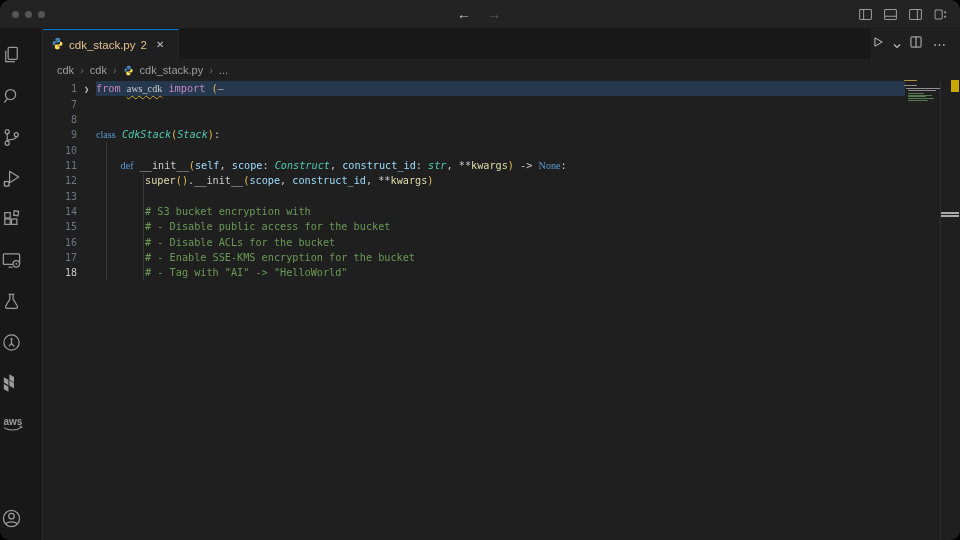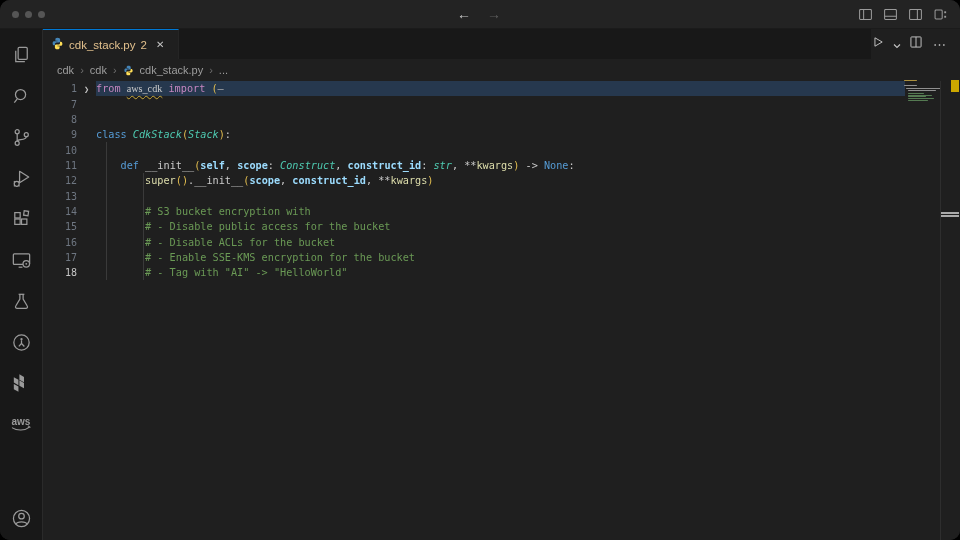--- a/index.html
+++ b/index.html
@@ -12,21 +12,21 @@
   .dot{width:7px;height:7px;border-radius:50%;background:#555;}
   .nav{position:absolute;left:50%;transform:translateX(-52%);top:0;height:28px;display:flex;align-items:center;gap:16px;font-size:14px;}
   .nav .back{color:#c9c9c9;}
   .nav .fwd{color:#5d5d5d;}
   .tb-icons{position:absolute;right:12px;top:0;height:28px;display:flex;align-items:center;gap:10px;}
   .tb-icons svg{display:block;}
   
   .main{flex:1;display:flex;min-height:0;}
   .activitybar{width:42px;background:#181818;border-right:1px solid #2a2a2a;display:flex;
     flex-direction:column;align-items:center;flex:none;padding-top:6px;}
-  .ab-item{width:42px;height:41px;display:flex;align-items:center;justify-content:center;}
+  .ab-item{width:42px;height:41px;display:flex;align-items:center;}
   .ab-item svg{display:block;}
   .ab-bottom{margin-top:auto;margin-bottom:1px;}
   .editor-col{flex:1;display:flex;flex-direction:column;background:#1f1f1f;min-width:0;}
   
   .tabbar{height:30px;background:#181818;display:flex;align-items:stretch;flex:none;}
   .tab{width:136px;background:#1f1f1f;border-top:1px solid var(--accent,#0078D4);
     border-right:1px solid #252525;display:flex;align-items:center;gap:5px;padding:0 8px;box-sizing:border-box;}
   .tab-label{color:#E2C08D;font-size:11.5px;white-space:nowrap;}
   .tab-badge{color:#E2C08D;font-size:11.5px;}
   .tab-close{color:#c5c5c5;font-size:10px;margin-left:4px;}
@@ -40,24 +40,24 @@
   
   .code-wrap{position:relative;flex:1;font-family:"DejaVu Sans Mono",monospace;font-size:10.2px;min-height:0;}
   .line{display:flex;height:15.35px;align-items:center;position:relative;}
   .line.hl::before{content:'';position:absolute;left:53px;right:55px;top:0;bottom:0;background:#26384e;}
   .ln{width:34px;flex:none;text-align:right;color:#6e7681;font-size:10px;position:relative;z-index:1;}
   .ln.active{color:#c6c6c6;}
   .fold{width:19px;flex:none;text-align:center;color:#c5c5c5;font-size:8.5px;position:relative;z-index:1;}
   .txt{white-space:pre;position:relative;z-index:1;letter-spacing:0;}
   .guide{position:absolute;top:0;bottom:0;width:1px;background:#3a3a3a;}
   .tok-kw1{color:var(--tok-kw1,#C586C0);}
-  .tok-kw2{color:var(--tok-kw2,#569CD6);}
+  .tok-kw2{color:var(--tok-kw2,#569CD6);font-family:Liberation Serif, serif;}
   .tok-type{color:var(--tok-type,#4EC9B0);font-style:italic;}
   .tok-fn{color:var(--tok-fn,#DCDCAA);}
-  .tok-param{color:var(--tok-param,#9CDCFE);font-weight:bold;}
+  .tok-param{color:var(--tok-param,#9CDCFE);}
   .tok-pln{color:var(--tok-pln,#CCCCCC);}
   .tok-cmt{color:var(--tok-cmt,#6A9955);}
   .tok-br{color:var(--tok-br,#E3BE4F);}
   .tok-dim{color:var(--tok-dim,#ababab);}
   .tok-mod{color:var(--tok-pln,#d4d4d4);text-decoration:underline wavy var(--squiggle,#C7A93C);
     text-decoration-thickness:1px;text-underline-offset:2.5px;font-family:Liberation Serif, serif;}
   
   .minimap{position:absolute;right:19px;top:-1px;width:37px;}
   .mm-line{height:1.2px;margin-bottom:0.45px;border-radius:0.5px;}
   .overview{position:absolute;right:0;top:0;bottom:0;width:19px;border-left:1px solid #2e2e2e;}

